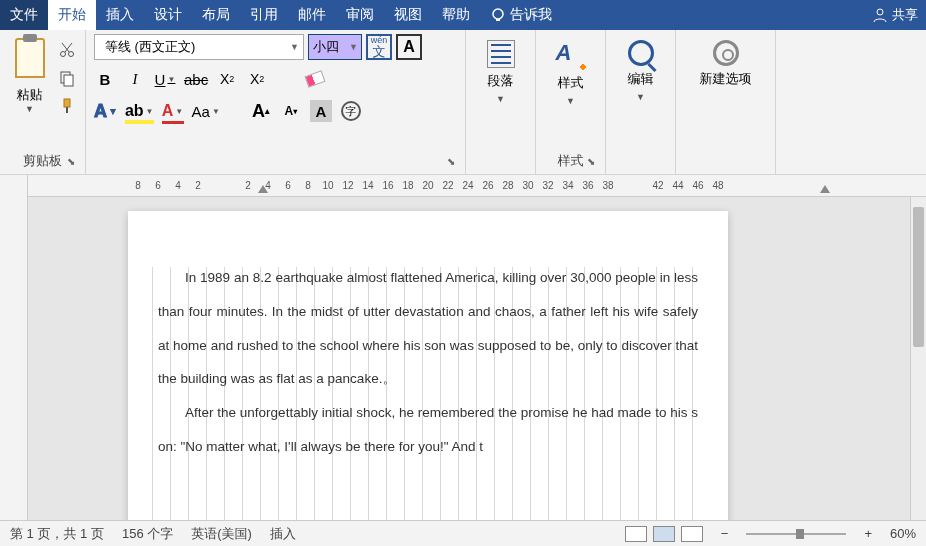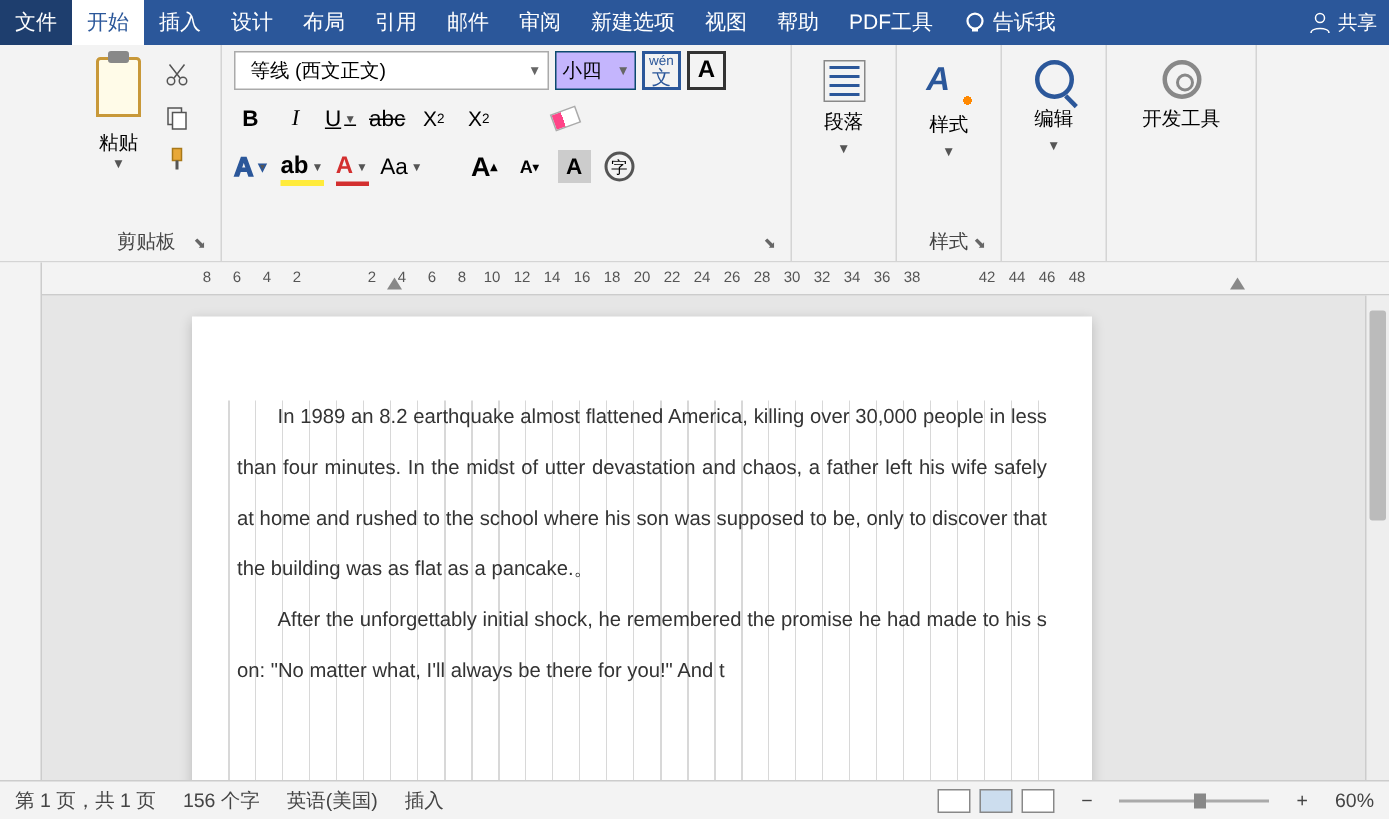--- a/index.html
+++ b/index.html
@@ -11,21 +11,21 @@
 .menu-tab.file { background: #1e3e6e; }
 .menu-spacer { flex: 1; }
 .bulb-icon { width: 16px; height: 16px; display: inline-block; }
 .share-area { display: flex; align-items: center; padding: 0 8px; gap: 4px; }
 
 .ribbon { display: flex; height: 145px; background: #f3f3f3; border-bottom: 1px solid #d4d4d4; }
 .ribbon-group { border-right: 1px solid #d4d4d4; padding: 4px 8px 2px 8px; display: flex; flex-direction: column; position: relative; }
 .ribbon-group-label { text-align: center; font-size: 13px; color: #444; margin-top: auto; padding: 2px 0; }
 .ribbon-group-launcher { position: absolute; right: 4px; bottom: 4px; width: 14px; height: 14px; font-size: 10px; color: #666; cursor: pointer; }
 
-.clipboard-group { width: 100px; margin-left: 48px; }
+.clipboard-group { width: 86px; }
 .paste-big { display: flex; flex-direction: column; align-items: center; width: 46px; }
 .paste-icon { width: 30px; height: 40px; border: 2px solid #c89838; border-radius: 3px 3px 0 0; position: relative; background: #fffbe8; margin-top: 4px; }
 .paste-icon::before { content: ""; position: absolute; top: -6px; left: 6px; width: 14px; height: 8px; background: #888; border-radius: 2px; }
 .clip-side { display: flex; flex-direction: column; gap: 8px; padding-top: 6px; }
 .small-icon { width: 20px; height: 20px; display: flex; align-items: center; justify-content: center; cursor: pointer; color: #555; }
 
 .font-group { width: 380px; }
 .font-row1 { display: flex; gap: 4px; margin-bottom: 6px; }
 .font-name-box { width: 210px; height: 26px; border: 1px solid #aaa; background: #fff; display: flex; align-items: center; padding: 0 10px; font-size: 13px; position: relative; }
 .font-name-box .dd { position: absolute; right: 4px; font-size: 9px; color: #666; }
@@ -99,24 +99,22 @@
 
 <div class="menubar">
   <div class="menu-tab file">文件</div>
   <div class="menu-tab active">开始</div>
   <div class="menu-tab">插入</div>
   <div class="menu-tab">设计</div>
   <div class="menu-tab">布局</div>
   <div class="menu-tab">引用</div>
   <div class="menu-tab">邮件</div>
   <div class="menu-tab">审阅</div>
-  <div class="menu-tab">新建选项</div>
   <div class="menu-tab">视图</div>
   <div class="menu-tab">帮助</div>
-  <div class="menu-tab">PDF工具</div>
   <div class="menu-tab">
     <svg class="bulb-icon" viewBox="0 0 16 16">
         <circle cx="8" cy="7" r="5" fill="none" stroke="#fff" stroke-width="1.5"></circle>
         <rect x="6" y="12" width="4" height="2" fill="#fff"></rect>
       </svg>
     &nbsp;<span>告诉我</span>
   </div>
   <div class="menu-spacer"></div>
   <div class="share-area">
     <svg width="16" height="16" viewBox="0 0 16 16">
@@ -235,21 +233,21 @@
       <div class="search-icon-big"></div>
       <div>编辑</div>
       <div class="dd-below">▼</div>
     </div>
     <div style="flex:1"></div>
   </div>
 
   <div class="ribbon-group" style="width:100px; align-items:center;">
     <div class="big-icon-col">
       <div class="preview-icon"></div>
-      <div>开发工具</div>
+      <div>新建选项</div>
     </div>
     <div style="flex:1"></div>
   </div>
 
 </div>
 
 <div class="editor-area">
   <div class="vruler"></div>
   <div class="hruler-wrap">
     <div class="hruler">

